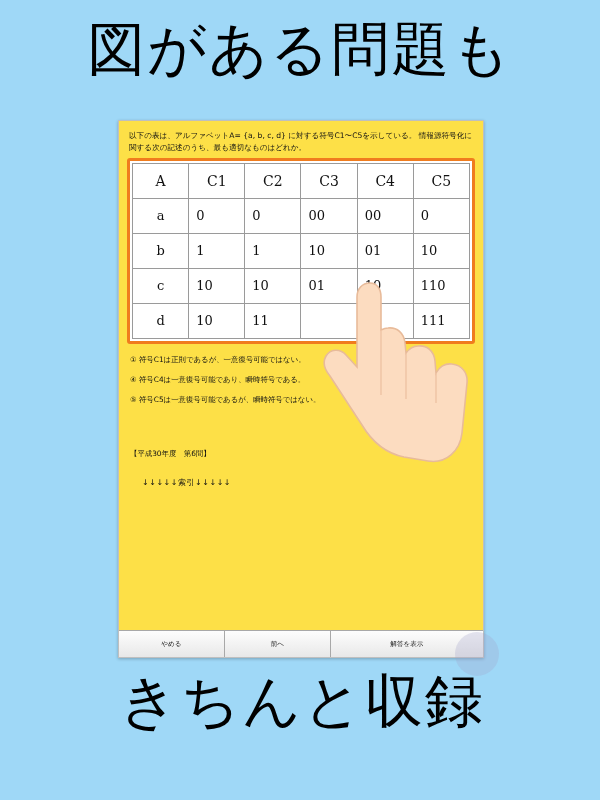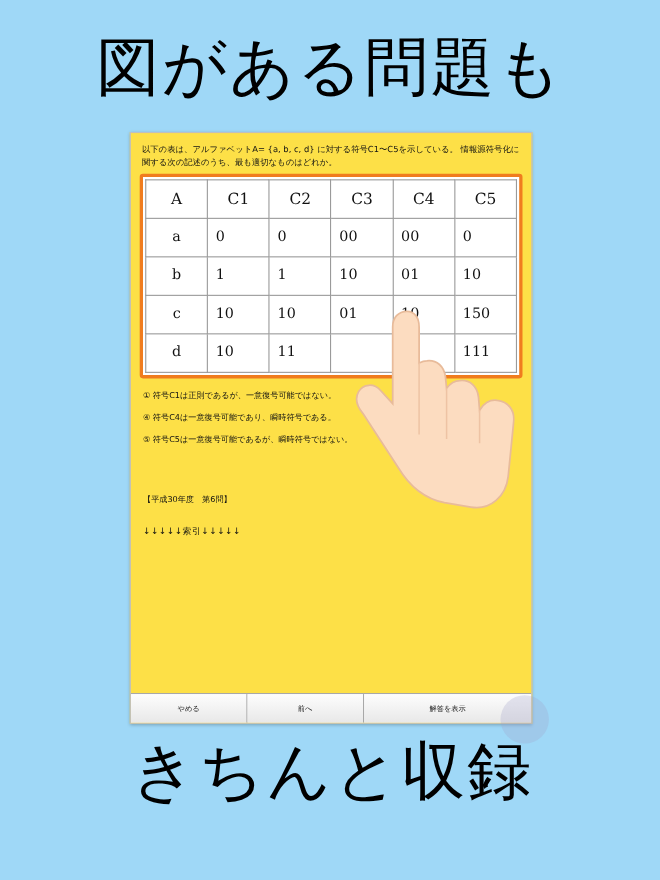--- a/index.html
+++ b/index.html
@@ -11,21 +11,21 @@
     height: 800px;
     background: #9fd8f7;
     font-family: "Liberation Sans", sans-serif;
     overflow: hidden;
     position: relative;
   }
 
   
   .headline-top {
     position: absolute;
-    top: 32px;
+    top: 20px;
     left: 0;
     width: 600px;
     text-align: center;
     font-size: 58px;
     line-height: 1;
     letter-spacing: 2px;
     color: #000;
     font-family: "DejaVu Sans", sans-serif;
     font-weight: 400;
     white-space: nowrap;
@@ -122,20 +122,21 @@
     color: #111;
     margin-bottom: 18px;
     font-family: "DejaVu Sans", sans-serif;
     margin-top: 44px;
   }
   .index-line {
     font-size: 8px;
     color: #111;
     letter-spacing: 0.5px;
     font-family: "DejaVu Sans", sans-serif;
+    margin-left: 12px;
   }
 
   
   .btn-bar {
     position: absolute;
     left: 0;
     bottom: 0;
     width: 364px;
     height: 26px;
     display: flex;
@@ -214,21 +215,21 @@
           <td>10</td>
           <td>01</td>
           <td>10</td>
         </tr>
         <tr>
           <td>c</td>
           <td>10</td>
           <td>10</td>
           <td>01</td>
           <td>10</td>
-          <td>150</td>
+          <td>110</td>
         </tr>
         <tr>
           <td>d</td>
           <td>10</td>
           <td>11</td>
           <td></td>
           <td>11</td>
           <td>111</td>
         </tr>
       </tbody>

